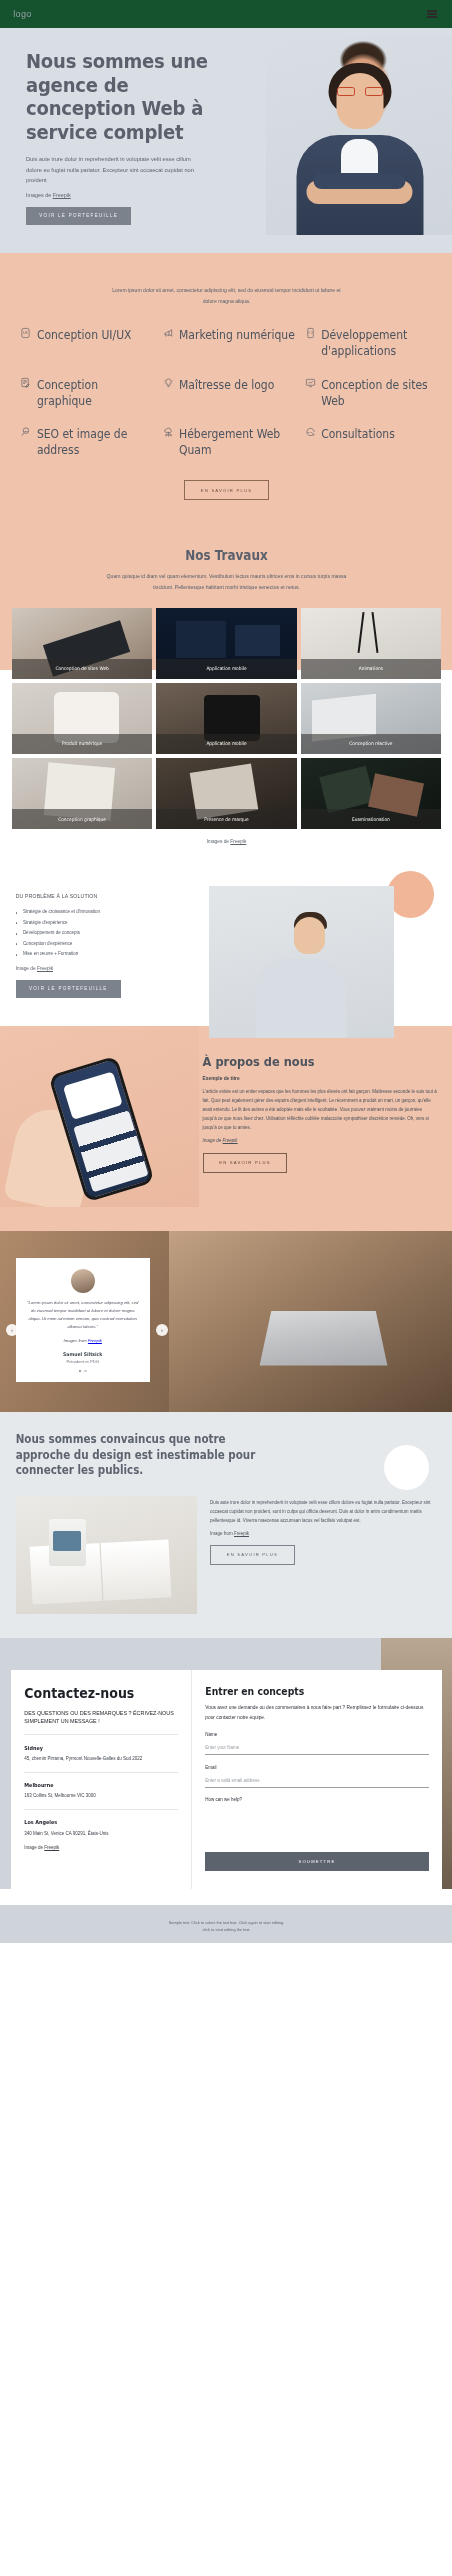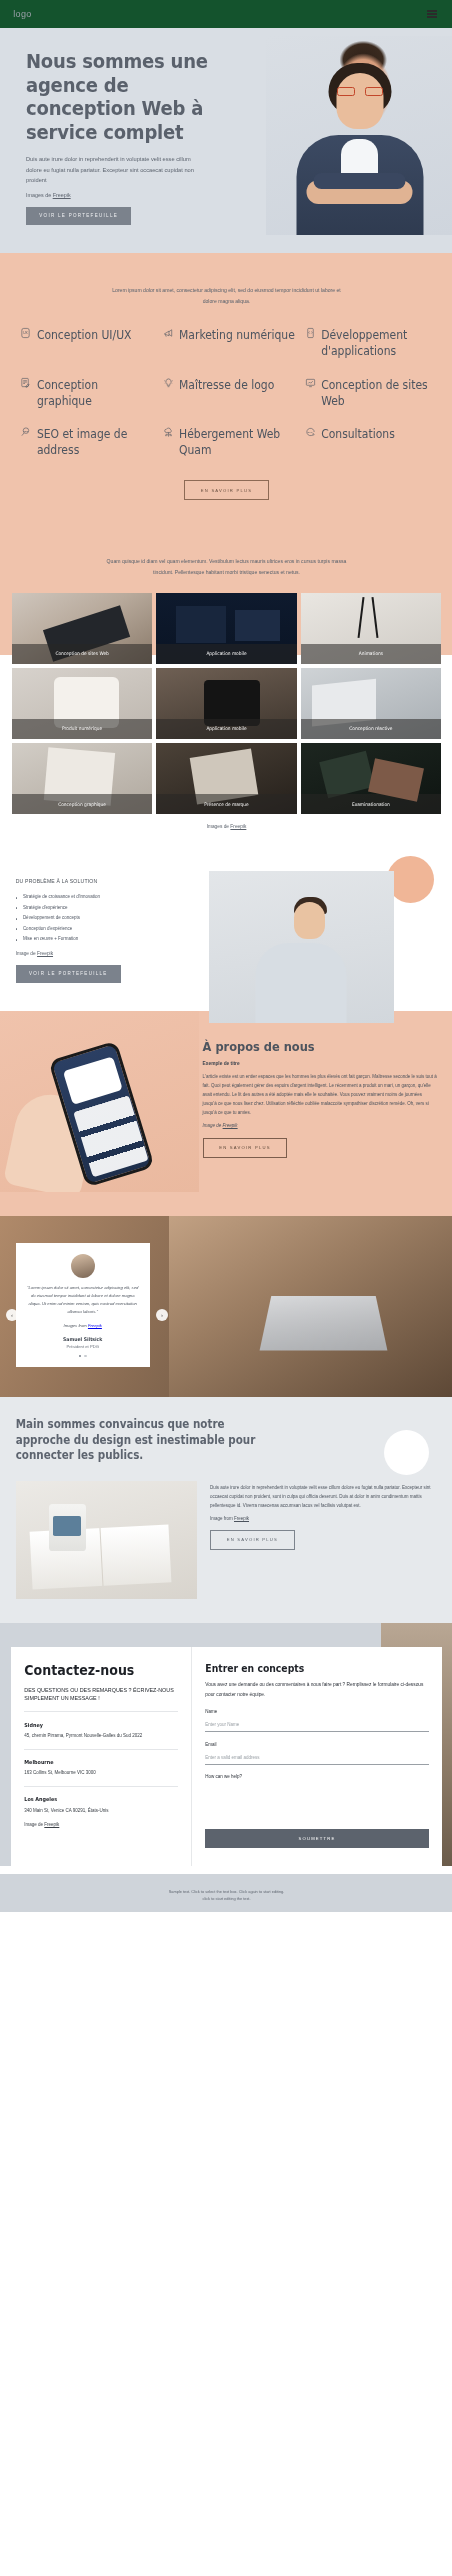--- a/index.html
+++ b/index.html
@@ -258,21 +258,21 @@
   .conv-credit { margin-top: 6px; font-size: 4.5px; color:#4c535d; }
   .conv-credit a { color:#4c535d; }
   .btn-outline.grey { border-color:#7d848d; color:#5a616a; margin-top: 8.4px; }
 
   
   .contact { position: relative; background: #cfd4da; padding: 15.7px 0 0; }
   .contact-bg {
     position:absolute; right:0; top:0; width: 72px; height: 100%;
     background: linear-gradient(180deg,#b9a794 0%,#8c7a66 60%,#6b5c4b 100%);
   }
-  .contact-panel { position: relative; z-index: 2; margin: 8px 11px; background:#fff; display:flex; }
+  .contact-panel { position: relative; z-index: 2; margin: 16px 11px; background:#fff; display:flex; }
   .c-left { width: 181px; padding: 15.7px 13.3px 18px; border-right: 0.6px solid #e6e8ea; }
   .c-left h2 {
     font-family:"Liberation Sans Narrow","DejaVu Sans Condensed","Liberation Sans",sans-serif;
     font-size: 14px; font-weight: 700; color: #1d2026;
   }
   .c-sub { margin-top: 7.2px; font-size: 5.4px; line-height: 1.5; color: #23272d; }
   .c-hr { height:0.6px; background:#e4e6e9; margin: 9.7px 0; }
   .c-city { font-size: 5.4px; font-weight: 700; color:#1d2026;
     font-family:"Liberation Sans Narrow","DejaVu Sans Condensed","Liberation Sans",sans-serif; }
   .c-addr { margin-top: 4.2px; font-size: 4.5px; color:#3b4047; line-height:1.6; }
@@ -439,20 +439,21 @@
             </svg>
           </span>
         <span class="lbl">Consultations</span>
       </div>
 
     </div>
     <button class="btn-outline">EN SAVOIR PLUS</button>
   </div>
 
   <div class="portfolio">
+    <div class="sec-title">Nos Travaux</div>
     <div class="sec-sub">Quam quisque id diam vel quam elementum. Vestibulum lectus mauris ultrices eros in cursus turpis massa tincidunt. Pellentesque habitant morbi tristique senectus et netus.</div>
     <div class="pf-wrap">
       <div class="pf-grid">
         <div class="pf-card t1">
             <div class="cap">Conception de sites Web</div>
           </div>
         <div class="pf-card t2">
             <div class="cap">Application mobile</div>
           </div>
         <div class="pf-card t3">
@@ -540,21 +541,21 @@
       <div class="t-role">Président et PDG</div>
       <div class="dots">
         <i class="on"></i>
         <i></i>
       </div>
     </div>
   </div>
 
   <div class="conv">
     <div class="white-circle"></div>
-    <h2>Main sommes convaincus que notre approche du design est inestimable pour connecter les publics.</h2>
+    <h2>Nous sommes convaincus que notre approche du design est inestimable pour connecter les publics.</h2>
     <div class="conv-row">
       <div class="conv-img">
         <div class="book"></div>
         <div class="cup"></div>
       </div>
       <div class="conv-txt">
         <p>Duis aute irure dolor in reprehenderit in voluptate velit esse cillum dolore eu fugiat nulla pariatur. Excepteur sint occaecat cupidat non proident, sunt in culpa qui officia deserunt. Duis at dolor in anim condimentum mattis pellentesque id. Viverra maecenas accumsan lacus vel facilisis volutpat est.</p>
         <div class="conv-credit">
           <span>Image from </span><a href="#">Freepik</a>
         </div>

